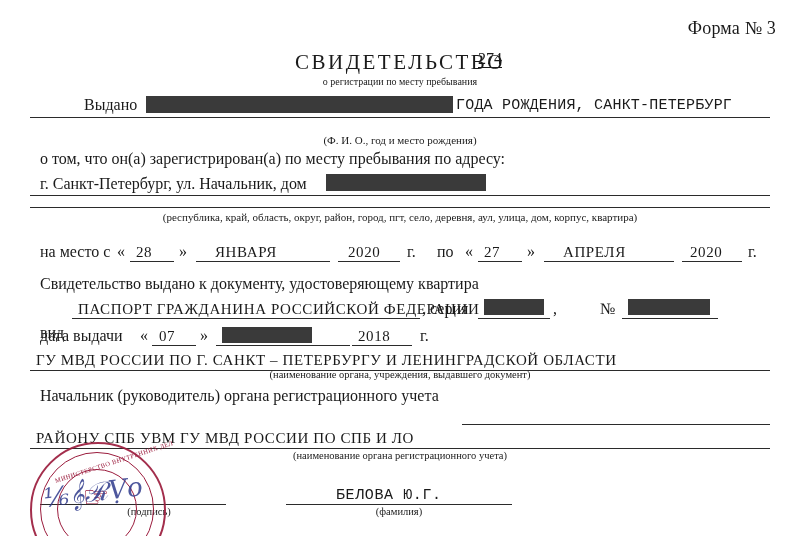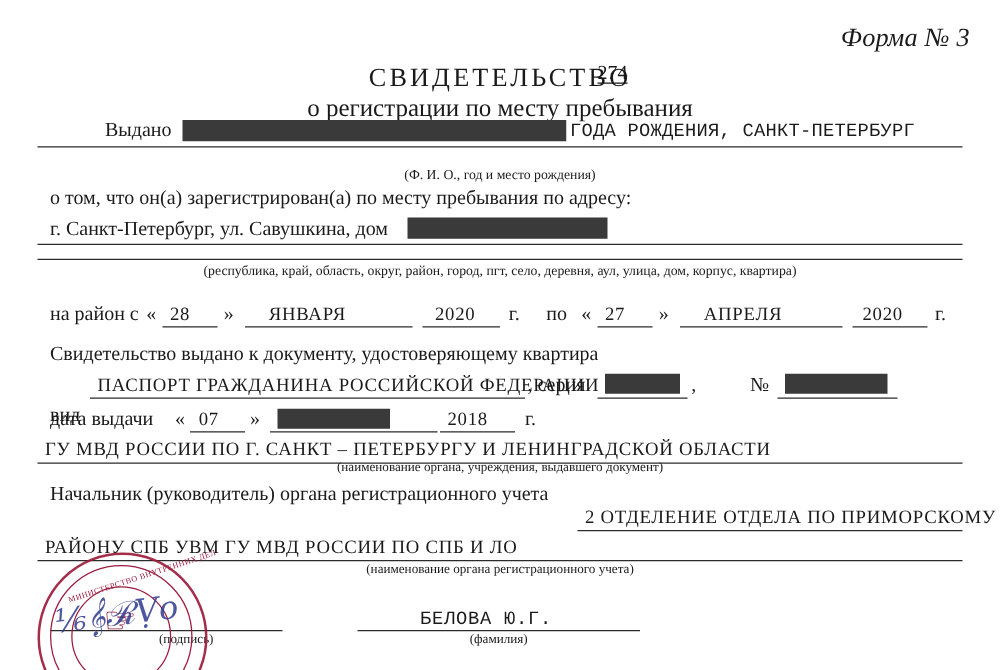--- a/index.html
+++ b/index.html
@@ -15,23 +15,22 @@
     position: relative;
     width: 800px;
     height: 536px;
     background: #ffffff;
     overflow: hidden;
   }
   .abs { position: absolute; }
   .form-no {
     top: 18px;
     right: 24px;
-    font-size: 21px;
+    font-size: 18px;
     letter-spacing: 0.2px;
-    font-style: italic;
   }
   .title {
     top: 50px;
     left: 0;
     width: 800px;
     text-align: center;
     font-size: 21px;
     letter-spacing: 2.5px;
     font-weight: 400;
   }
@@ -41,21 +40,21 @@
     left: 478px;
     font-size: 16px;
     text-decoration: underline;
     text-underline-offset: 3px;
   }
   .subtitle {
     top: 76px;
     left: 0;
     width: 800px;
     text-align: center;
-    font-size: 20px;
+    font-size: 10px;
   }
   .line {
     border-bottom: 1px solid #2b2b2b;
     height: 0;
   }
   .redact {
     background: #3a3a3a;
     display: inline-block;
     vertical-align: middle;
   }
@@ -142,27 +141,27 @@
 
   <div class="abs label" style="left:84px; top:96px;">Выдано</div>
   <div class="abs redact" style="left:146px; top:96px; width:307px; height:17px;"></div>
   <div class="abs label" style="left:456px; top:97px; font-size:15px; letter-spacing:0.2px;font-family:Liberation Mono, monospace;">ГОДА РОЖДЕНИЯ, САНКТ-ПЕТЕРБУРГ</div>
   <div class="abs line" style="left:30px; top:117px; width:740px;"></div>
 
   <div class="abs small-label" style="left:30px; top:134px; width:740px;">(Ф. И. О., год и место рождения)</div>
 
   <div class="abs row-text" style="left:40px; top:150px;">о том, что он(а) зарегистрирован(а) по месту пребывания по адресу:</div>
 
-  <div class="abs row-text" style="left:40px; top:175px;">г. Санкт-Петербург, ул. Савушкина, дом</div>
+  <div class="abs row-text" style="left:40px; top:175px;">г. Санкт-Петербург, ул. Начальник, дом</div>
   <div class="abs redact" style="left:326px; top:174px; width:160px; height:17px;"></div>
   <div class="abs line" style="left:30px; top:195px; width:740px;"></div>
   <div class="abs line" style="left:30px; top:207px; width:740px;"></div>
   <div class="abs small-label" style="left:30px; top:211px; width:740px;">(республика, край, область, округ, район, город, пгт, село, деревня, аул, улица, дом, корпус, квартира)</div>
 
-  <div class="abs row-text" style="left:40px; top:243px;">на район с</div>
+  <div class="abs row-text" style="left:40px; top:243px;">на место с</div>
   <div class="abs row-text" style="left:117px; top:243px;">«</div>
   <div class="abs sp-text" style="left:136px; top:244px;">28</div>
   <div class="abs line" style="left:130px; top:261px; width:44px;"></div>
   <div class="abs row-text" style="left:179px; top:243px;">»</div>
   <div class="abs sp-text" style="left:215px; top:244px;">ЯНВАРЯ</div>
   <div class="abs line" style="left:196px; top:261px; width:134px;"></div>
   <div class="abs sp-text" style="left:348px; top:244px;">2020</div>
   <div class="abs line" style="left:338px; top:261px; width:62px;"></div>
   <div class="abs row-text" style="left:407px; top:243px;">г.</div>
   <div class="abs row-text" style="left:437px; top:243px;">по</div>
@@ -198,21 +197,20 @@
   <div class="abs line" style="left:216px; top:345px; width:134px;"></div>
   <div class="abs sp-text" style="left:358px; top:328px;">2018</div>
   <div class="abs line" style="left:352px; top:345px; width:60px;"></div>
   <div class="abs row-text" style="left:420px; top:327px;">г.</div>
 
   <div class="abs sp-text" style="left:36px; top:352px;">ГУ  МВД  РОССИИ  ПО  Г. САНКТ – ПЕТЕРБУРГУ  И  ЛЕНИНГРАДСКОЙ ОБЛАСТИ</div>
   <div class="abs line" style="left:30px; top:370px; width:740px;"></div>
   <div class="abs tiny-label" style="left:30px; top:369px; width:740px;">(наименование органа, учреждения, выдавшего документ)</div>
 
   <div class="abs row-text" style="left:40px; top:387px;">Начальник (руководитель) органа регистрационного учета</div>
-  <div class="abs sp-text" style="left:468px; top:406px;">2 ОТДЕЛЕНИЕ ОТДЕЛА  ПО ПРИМОРСКОМУ</div>
   <div class="abs line" style="left:462px; top:424px; width:308px;"></div>
   <div class="abs sp-text" style="left:36px; top:430px;">РАЙОНУ СПБ УВМ  ГУ  МВД РОССИИ  ПО СПБ  И  ЛО</div>
   <div class="abs line" style="left:30px; top:448px; width:740px;"></div>
   <div class="abs tiny-label" style="left:30px; top:450px; width:740px;">(наименование органа регистрационного учета)</div>
 
   <div class="abs line" style="left:40px; top:504px; width:186px;"></div>
   <div class="abs tiny-label" style="left:40px; top:506px; width:186px;padding-left:16px;">(подпись)</div>
 
   <div class="abs line" style="left:286px; top:504px; width:226px;"></div>
   <div class="abs sp-text" style="left:336px; top:487px;font-family:Liberation Mono, monospace;">БЕЛОВА Ю.Г.</div>

